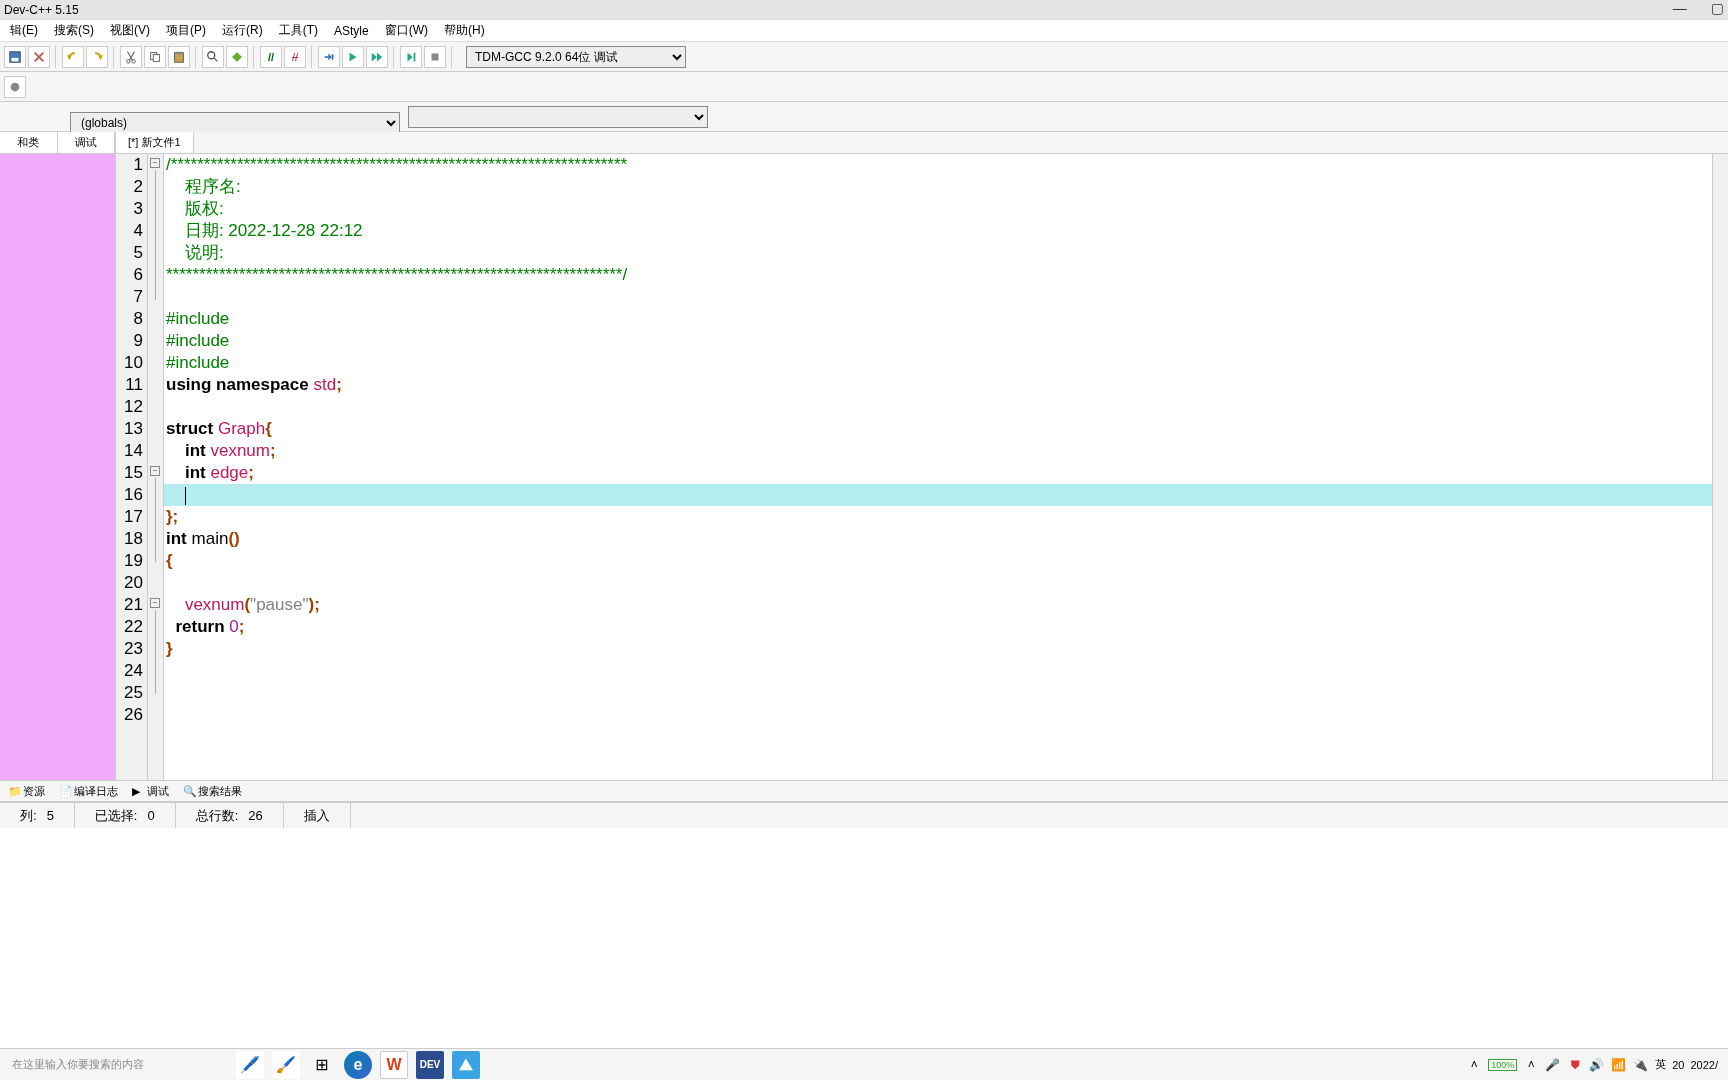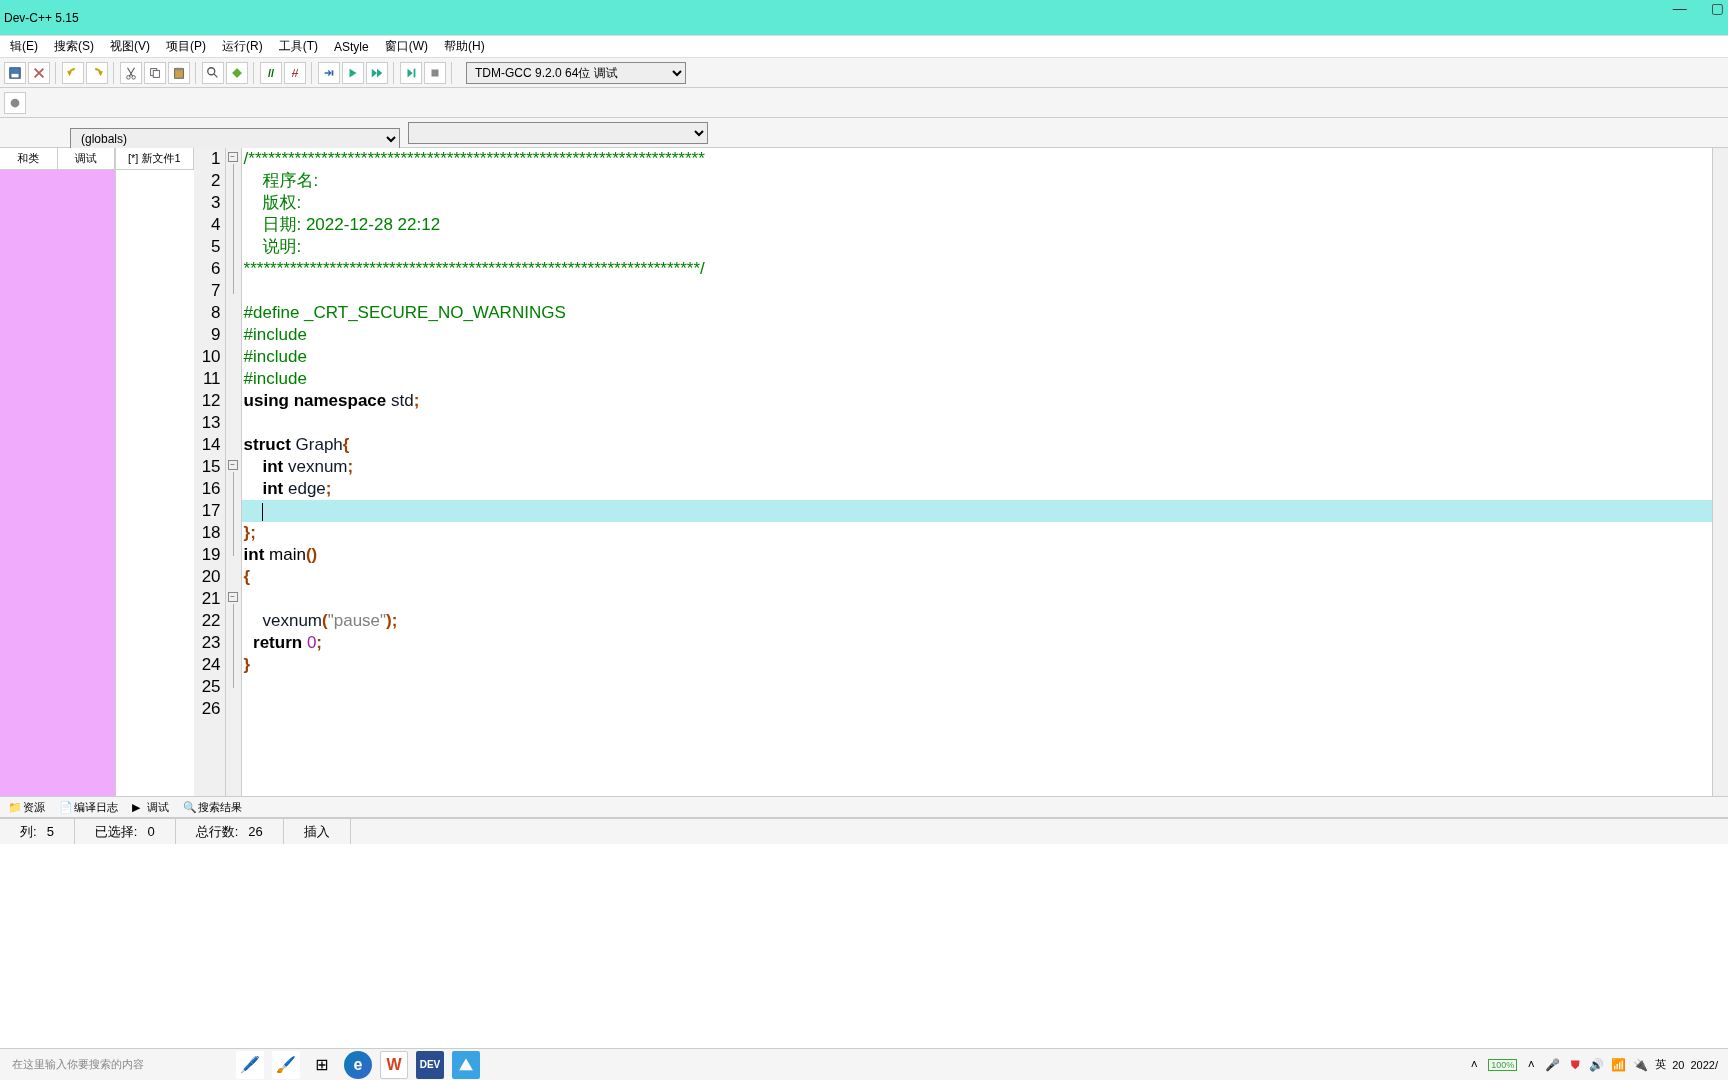--- a/index.html
+++ b/index.html
@@ -1,19 +1,19 @@
 <!DOCTYPE html>
 <html><head>
 <meta charset="utf-8">
 <style>
 * { margin: 0; padding: 0; box-sizing: border-box; font-family: "Microsoft YaHei", SimSun, sans-serif; }
 body { background: #fff; width: 1728px; height: 1080px; overflow: hidden; position: relative; }
 
 
-.titlebar { height: 36px; background: #5eead4; display: flex; align-items: center; padding: 0 4px; border-bottom: 1px solid #ddd; }
+.titlebar { height: 20px; background: #e5e5e5; display: flex; align-items: center; padding: 0 4px; border-bottom: 1px solid #ddd; }
 .titlebar-title { font-size: 12px; color: #000; }
 .titlebar-controls { position: absolute; right: 4px; top: 0; display: flex; gap: 24px; }
 .titlebar-controls span { font-size: 14px; color: #333; cursor: pointer; }
 
 
 .menubar { height: 22px; background: #fff; display: flex; align-items: center; padding: 0 2px; border-bottom: 1px solid #ddd; }
 .menu-item { font-size: 12px; padding: 2px 8px; cursor: pointer; }
 
 
 .toolbar1 { height: 30px; background: #f5f5f5; display: flex; align-items: center; padding: 0 4px; gap: 2px; border-bottom: 1px solid #ccc; }
@@ -31,42 +31,42 @@
 .scope-select { height: 22px; border: 1px solid #888; background: #eee; font-size: 12px; padding: 0 6px; }
 .scope-select.s1 { width: 330px; margin-top: 12px; }
 .scope-select.s2 { width: 300px; }
 
 
 .main { display: flex; height: 648px; }
 .sidebar { width: 116px; border-right: 1px solid #ccc; background: #f0abfc; }
 .side-tabs { display: flex; border-bottom: 1px solid #ccc; height: 22px; }
 .side-tab { flex: 1; font-size: 11px; text-align: center; line-height: 20px; border-right: 1px solid #ccc; cursor: pointer; background: #fff; }
 
-.editor-area { flex: 1; display: flex; flex-direction: row; }
+.editor-area { flex: 1; display: flex; flex-direction: column; }
 .file-tabs { height: 22px; display: flex; border-bottom: 1px solid #ccc; background: #f5f5f5; }
 .file-tab { padding: 0 12px; font-size: 11px; line-height: 21px; background: #fff; border-right: 1px solid #ccc; cursor: pointer; }
 
 .code-editor { flex: 1; display: flex; font-family: Consolas, "Courier New", monospace; font-size: 17px; line-height: 22px; position: relative; background: #fff; }
 .gutter { width: 32px; text-align: right; color: #000; padding-right: 4px; background: #f0f0f0; border-right: 1px solid #ccc; }
 .gutter div { height: 22px; }
 .fold-gutter { width: 16px; background: #f0f0f0; border-right: 1px solid #ccc; position: relative; }
 .fold-mark { position: absolute; left: 2px; width: 10px; height: 10px; border: 1px solid #888; font-size: 8px; line-height: 8px; text-align: center; color: #444; }
 .fold-line { position: absolute; left: 7px; width: 1px; background: #aaa; }
 .code-lines { flex: 1; position: relative; }
 .code-line { height: 22px; white-space: pre; padding-left: 2px; }
 .code-line.highlighted { background: #b5ecef; width: 100%; }
 .tok-comment { color: #008000; }
 .tok-preproc { color: #008000; }
 .tok-keyword { color: #000; font-weight: bold; }
 .tok-type { color: #000; font-weight: bold; }
 .tok-string { color: #808080; }
 .tok-number { color: #a020a0; }
 .tok-punct { color: #a04000; font-weight: bold; }
 .tok-func { color: #000; }
-.tok-ident { color: #0f172a; }
+.tok-ident { color: #be185d; }
 .cursor { display: inline-block; width: 1px; height: 18px; background: #000; vertical-align: middle; }
 .scrollbar-v { width: 16px; background: #f0f0f0; border-left: 1px solid #ccc; }
 
 
 .bottom-tabs { height: 22px; background: #f5f5f5; border-top: 1px solid #ccc; border-bottom: 1px solid #ccc; display: flex; align-items: center; padding: 0 8px; gap: 14px; }
 .bottom-tab { font-size: 11px; cursor: pointer; display: flex; align-items: center; gap: 3px; }
 .bottom-tab-icon { width: 12px; height: 12px; display: inline-block; }
 
 
 .statusbar { height: 26px; background: #f5f5f5; border-top: 1px solid #ccc; display: flex; align-items: center; font-size: 13px; }
@@ -271,21 +271,20 @@
         <div class="fold-line" style="top:456px;height:84px;"></div>
       </div>
       <div class="code-lines" id="codelines">
           <div class="code-line"><span class="tok-comment">/*********************************************************************</span></div>
           <div class="code-line"><span class="tok-comment">    程序名:</span></div>
           <div class="code-line"><span class="tok-comment">    版权:</span></div>
           <div class="code-line"><span class="tok-comment">    日期: 2022-12-28 22:12</span></div>
           <div class="code-line"><span class="tok-comment">    说明:</span></div>
           <div class="code-line"><span class="tok-comment">*********************************************************************/</span></div>
           <div class="code-line"></div>
-          <div class="code-line"><span class="tok-preproc">#define _CRT_SECURE_NO_WARNINGS</span></div>
           <div class="code-line"><span class="tok-preproc">#include <iostream></iostream></span></div>
           <div class="code-line"><span class="tok-preproc">#include <string></string></span></div>
           <div class="code-line"><span class="tok-preproc">#include<vector></vector></span></div>
           <div class="code-line"><span class="tok-keyword">using</span> <span class="tok-keyword">namespace</span> <span class="tok-ident">std</span><span class="tok-punct">;</span></div>
           <div class="code-line"></div>
           <div class="code-line"><span class="tok-keyword">struct</span> <span class="tok-ident">Graph</span><span class="tok-punct">{</span></div>
           <div class="code-line">    <span class="tok-type">int</span> <span class="tok-ident">vexnum</span><span class="tok-punct">;</span></div>
           <div class="code-line">    <span class="tok-type">int</span> <span class="tok-ident">edge</span><span class="tok-punct">;</span></div>
           <div class="code-line highlighted">    <span class="cursor"></span></div>
           <div class="code-line"><span class="tok-punct">};</span></div>

